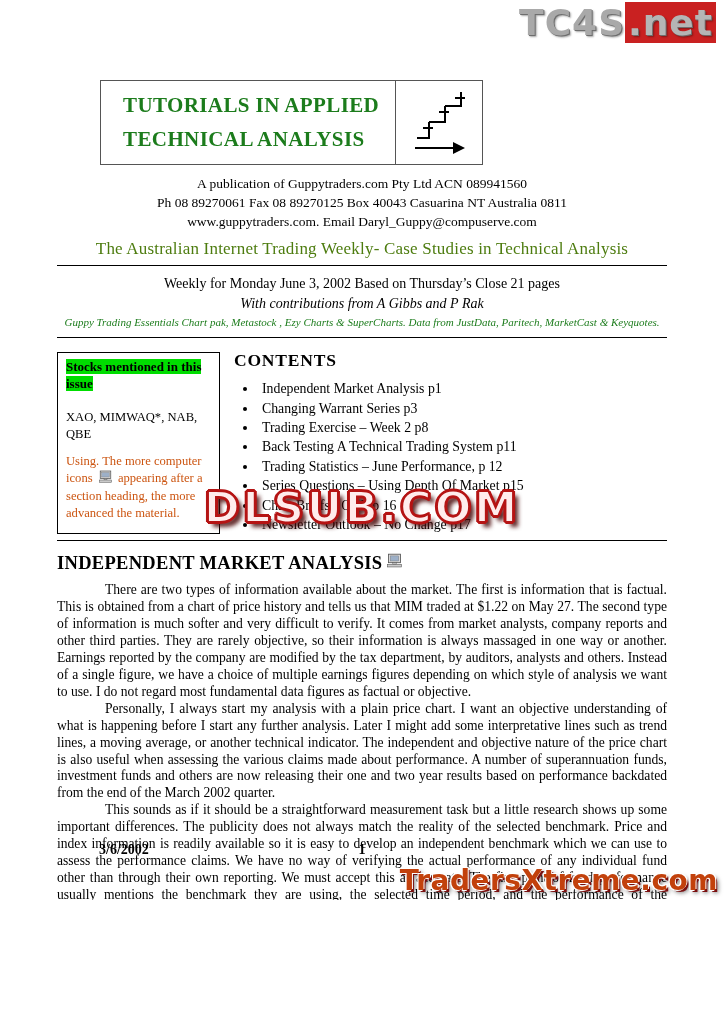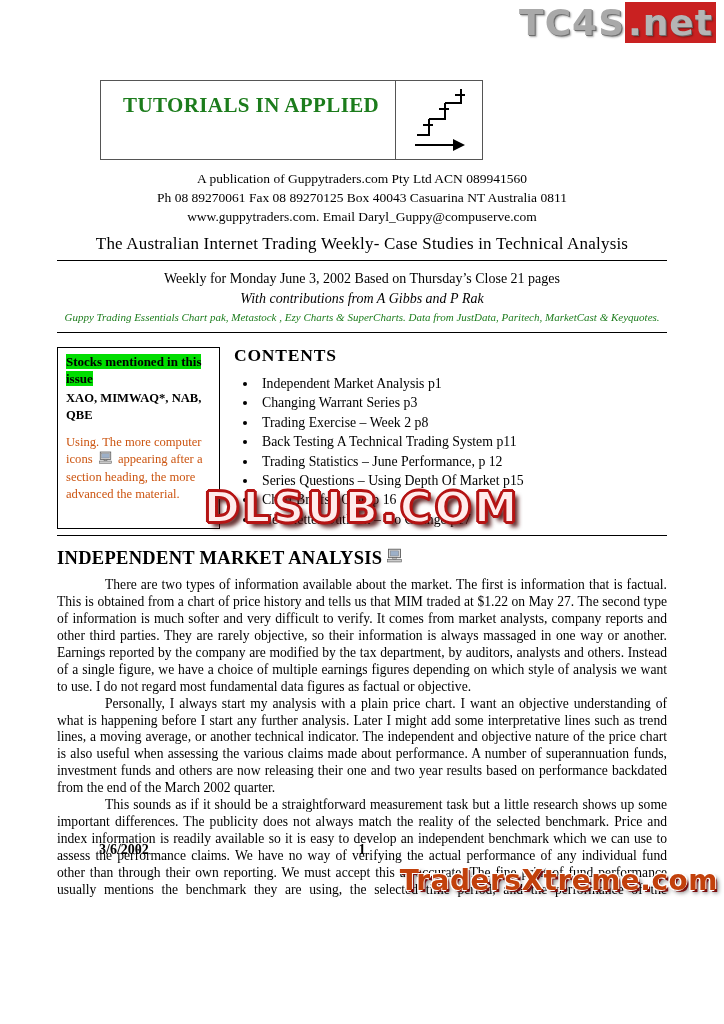--- a/index.html
+++ b/index.html
@@ -39,21 +39,21 @@
   }
   .logo-icon {
     width:86px; border-left:1px solid #555;
     display:flex; align-items:center; justify-content:center;
     background:#fff;
   }
   .pub { text-align:center; font-size:13.5px; line-height:19px; }
   .pub.first { margin-top:9px; }
   .tagline {
     margin-top:8px; text-align:center;
-    font-size:17px; color:#000000; letter-spacing:0.2px;
+    font-size:17px; color:#4d7c0f; letter-spacing:0.2px;
   }
 
   hr.rule {
     border:none; border-top:1px solid #000;
     margin:6px 57px 0 57px;
   }
 
   
   .issue-info { margin-top:8px; text-align:center; }
   .issue-date { font-size:14px; line-height:20px; }
@@ -66,21 +66,21 @@
   .columns { display:flex; align-items:flex-end; padding:0 57px; margin-top:12px; }
   .stocks-box {
     box-sizing:border-box;
     width:163px; min-height:182px;
     border:1px solid #000;
     padding:6px 8px 10px 8px;
     font-size:12.6px; line-height:16.5px;
     flex-shrink:0;
   }
   .stocks-heading { background:#00dd00; font-weight:bold; font-size:13px; }
-  .stock-list { margin-top:3px;font-weight:bold; }
+  .stock-list { margin-top:17px; }
   .stocks-note { margin-top:11px; color:#cc5511; }
   .computer-icon { display:inline-block; vertical-align:middle; margin:0 2px; }
 
   .contents { margin-left:14px; flex:1; }
   .contents-heading { font-weight:bold; font-size:17.5px; letter-spacing:0.8px; }
   ul.contents-list { margin:8px 0 0 24px; padding:0; list-style:disc; }
   ul.contents-list li { font-size:13.8px; line-height:19.4px; padding-left:4px; }
 
   
   .dlsub {
@@ -133,20 +133,21 @@
 <div class="page">
 
   <div class="tc4s">
     <span>TC4S</span><span class="net">.net</span>
   </div>
 
   <div class="masthead">
     <div class="logo-box">
       <div class="logo-text">
         <div>TUTORIALS IN APPLIED</div>
+        <div>TECHNICAL ANALYSIS</div>
       </div>
       <div class="logo-icon">
         <svg width="72" height="78" viewBox="0 0 72 78" xmlns="http://www.w3.org/2000/svg">
           <g stroke="#000" stroke-width="2" fill="none">
             <path d="M58 8 v14 h-16"></path>
             <path d="M42 22 v16 h-16"></path>
             <path d="M26 38 v16 h-12"></path>
             <path d="M52 14 h10 M36 28 h10 M20 44 h10"></path>
             <path d="M12 64 h40"></path>
           </g>

